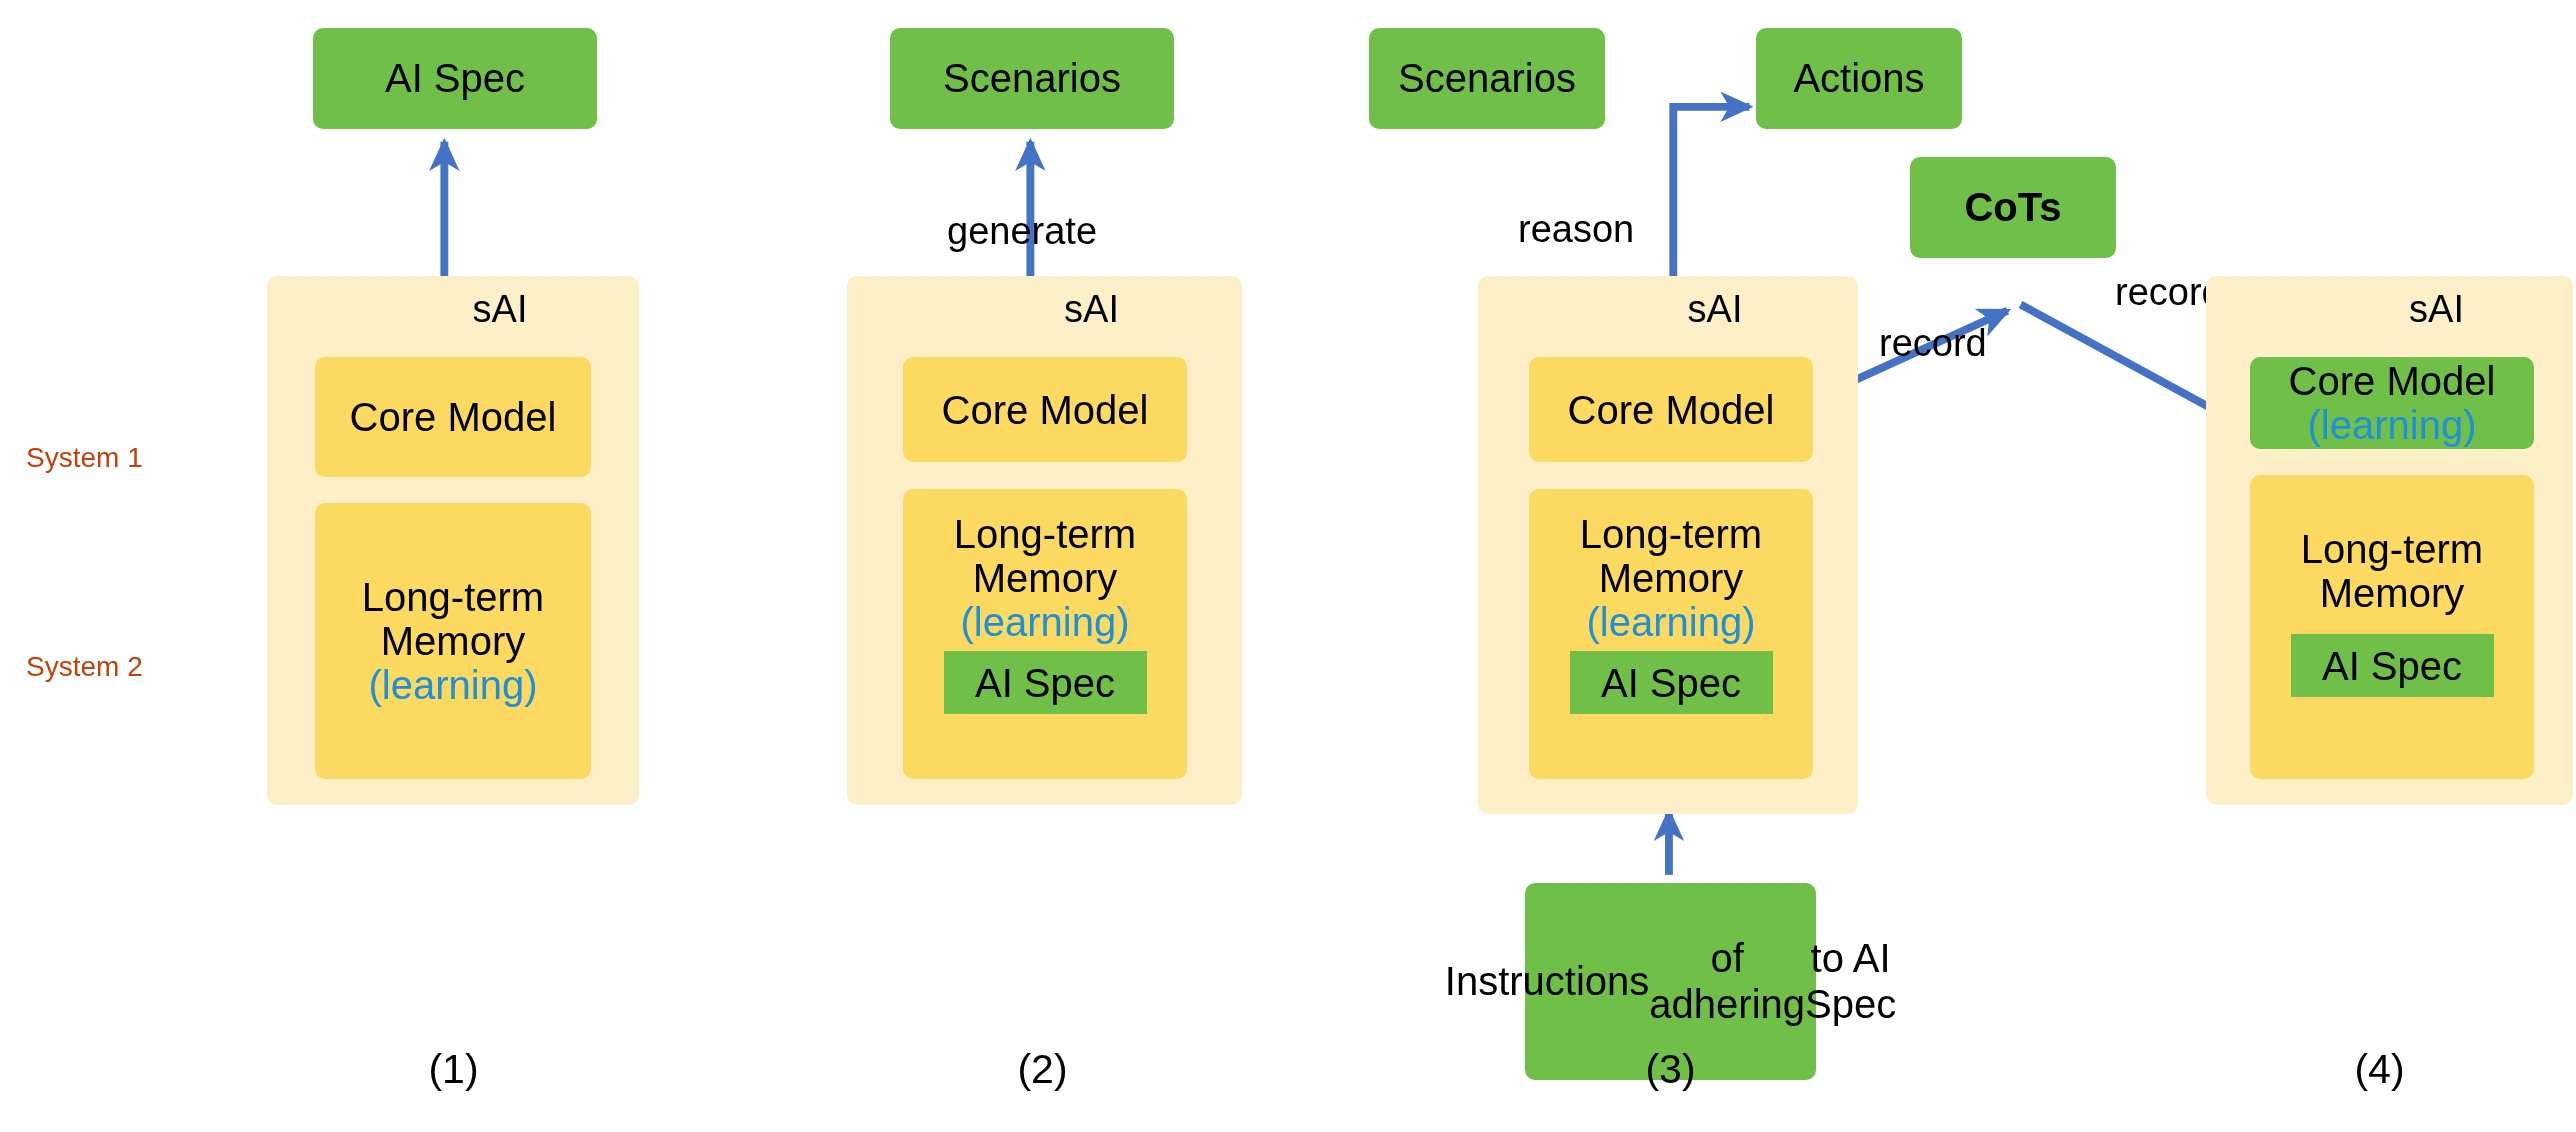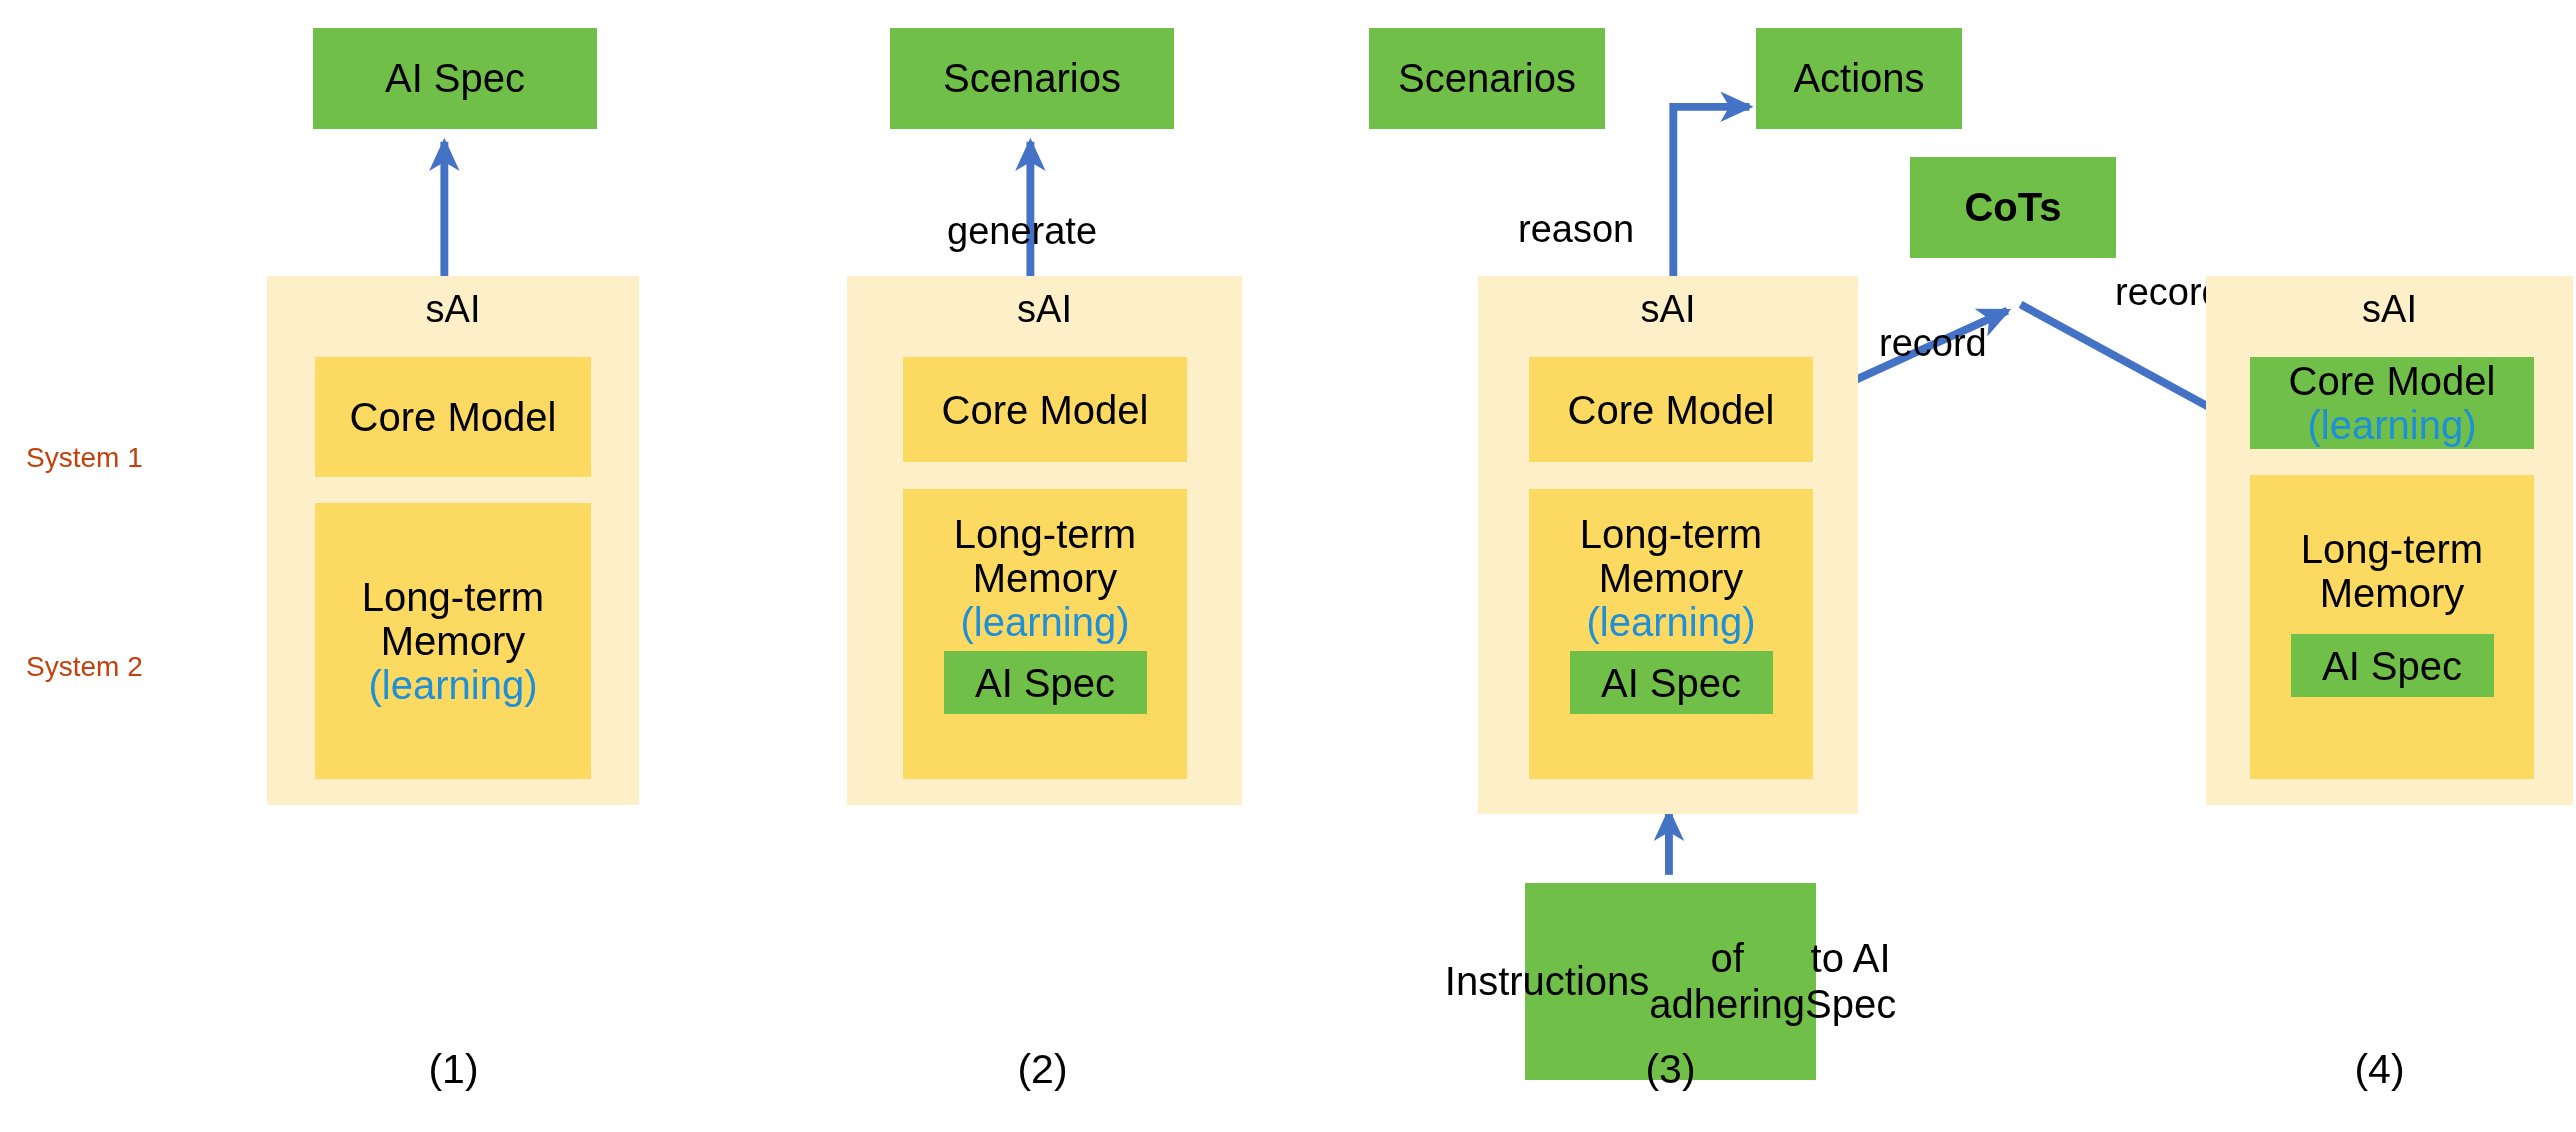--- a/index.html
+++ b/index.html
@@ -11,21 +11,21 @@
   body {
     font-family: "Liberation Sans", sans-serif;
   }
   #canvas {
     position: relative;
     width: 2576px;
     height: 1133px;
     background: #ffffff;
     overflow: hidden;
   }
-  .abs { position: absolute; box-sizing: border-box; }
+  .abs { position: absolute; box-sizing: border-box; border-radius: 10px; }
   .system-label {
     font-size: 28px;
     color: #c2410c;
     white-space: nowrap;
     margin-top: 40px;
   }
   .caption {
     font-size: 41px;
     color: #000000;
     text-align: center;
@@ -50,20 +50,21 @@
     line-height: 1.13;
   }
   .panel {
     background: #FDEFC8;
   }
   .panel-title {
     color: #000000;
     font-size: 38px;
     text-align: center;
     width: 100%;
+    padding-left: 47px;
   }
   .yellow-box {
     background: #FCD961;
     color: #000000;
     display: flex;
     flex-direction: column;
     align-items: center;
     justify-content: center;
     text-align: center;
     font-size: 40px;

